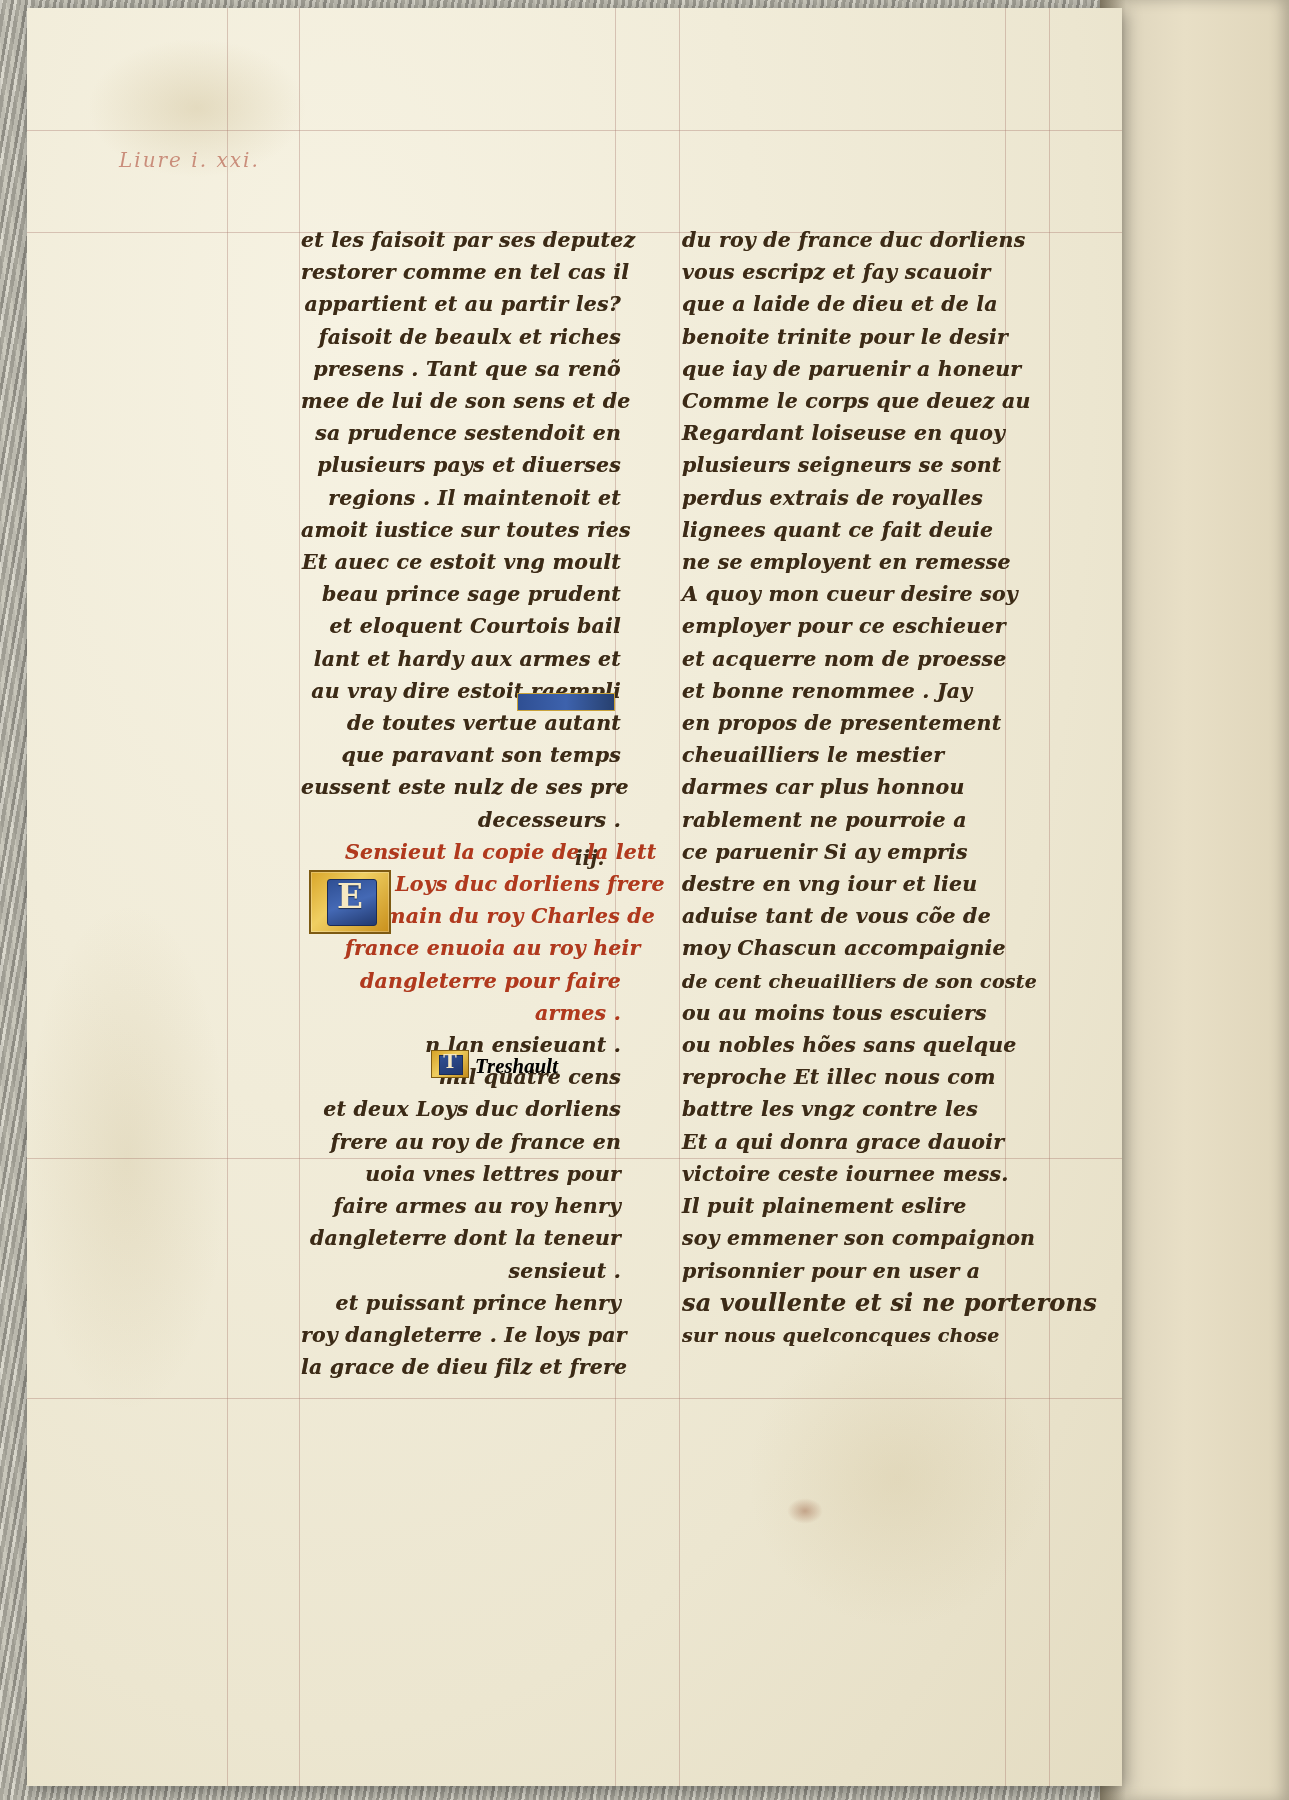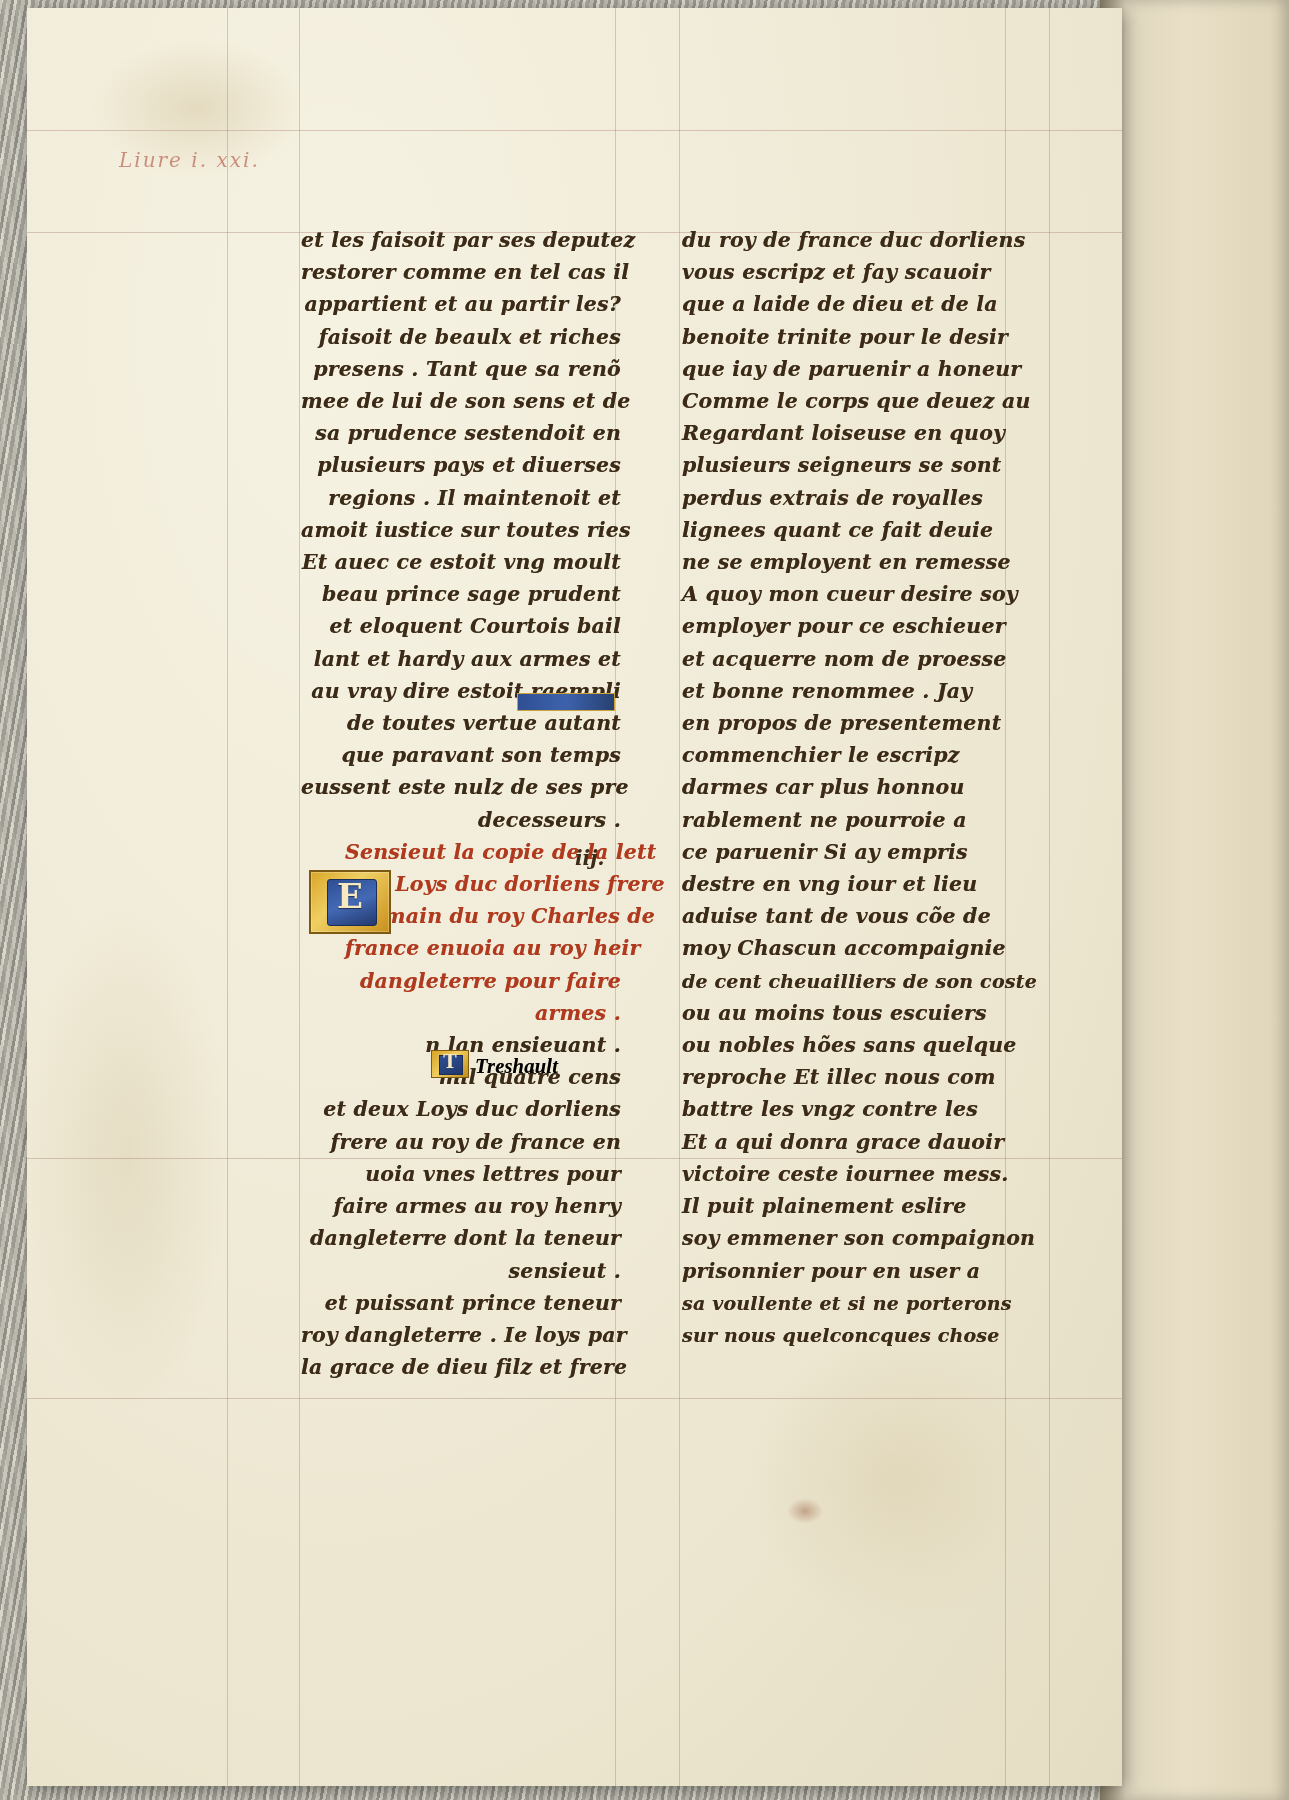--- a/index.html
+++ b/index.html
@@ -247,21 +247,21 @@
     <div class="line rubric">armes .</div>
 
     <div class="line indentcap">n lan ensieuant .</div>
     <div class="line indentcap">mil quatre cens</div>
     <div class="line">et deux Loys duc dorliens</div>
     <div class="line">frere au roy de france en</div>
     <div class="line">uoia vnes lettres pour</div>
     <div class="line">faire armes au roy henry</div>
     <div class="line">dangleterre dont la teneur</div>
     <div class="line">sensieut .</div>
-    <div class="line">et puissant prince teneur</div>
+    <div class="line">et puissant prince henry</div>
     <div class="line">roy dangleterre . Ie loys par</div>
     <div class="line">la grace de dieu filz et frere</div>
   </div>
 
   <div class="filler" style="left:490px; top:685px; width:96px;"></div>
 
   <div class="chapnum" style="left:540px; top:838px;">iij.</div>
 
   <div class="initial-big" style="left:282px; top:862px;">
     <div class="panel"></div>
@@ -284,33 +284,33 @@
     <div class="line">Regardant loiseuse en quoy</div>
     <div class="line">plusieurs seigneurs se sont</div>
     <div class="line">perdus extrais de royalles</div>
     <div class="line">lignees quant ce fait deuie</div>
     <div class="line">ne se employent en remesse</div>
     <div class="line">A quoy mon cueur desire soy</div>
     <div class="line">employer pour ce eschieuer</div>
     <div class="line">et acquerre nom de proesse</div>
     <div class="line">et bonne renommee . Jay</div>
     <div class="line">en propos de presentement</div>
-    <div class="line">commenchier le escripz</div>
+    <div class="line">cheuailliers le mestier</div>
     <div class="line">darmes car plus honnou</div>
     <div class="line">rablement ne pourroie a</div>
     <div class="line">ce paruenir Si ay empris</div>
     <div class="line">destre en vng iour et lieu</div>
     <div class="line">aduise tant de vous cõe de</div>
     <div class="line">moy Chascun accompaignie</div>
     <div class="line" style="font-size:19px;">de cent cheuailliers de son coste</div>
     <div class="line">ou au moins tous escuiers</div>
     <div class="line">ou nobles hões sans quelque</div>
     <div class="line">reproche Et illec nous com</div>
     <div class="line">battre les vngz contre les</div>
     <div class="line">Et a qui donra grace dauoir</div>
     <div class="line">victoire ceste iournee mess.</div>
     <div class="line">Il puit plainement eslire</div>
     <div class="line">soy emmener son compaignon</div>
     <div class="line">prisonnier pour en user a</div>
-    <div class="line" style="font-size:19px;">sa voullente et si ne porterons</div>
+    <div class="line" style="font-size:24px;">sa voullente et si ne porterons</div>
     <div class="line" style="font-size:19px;">sur nous quelconcques chose</div>
   </div>
 </div>
 
 </body></html>

